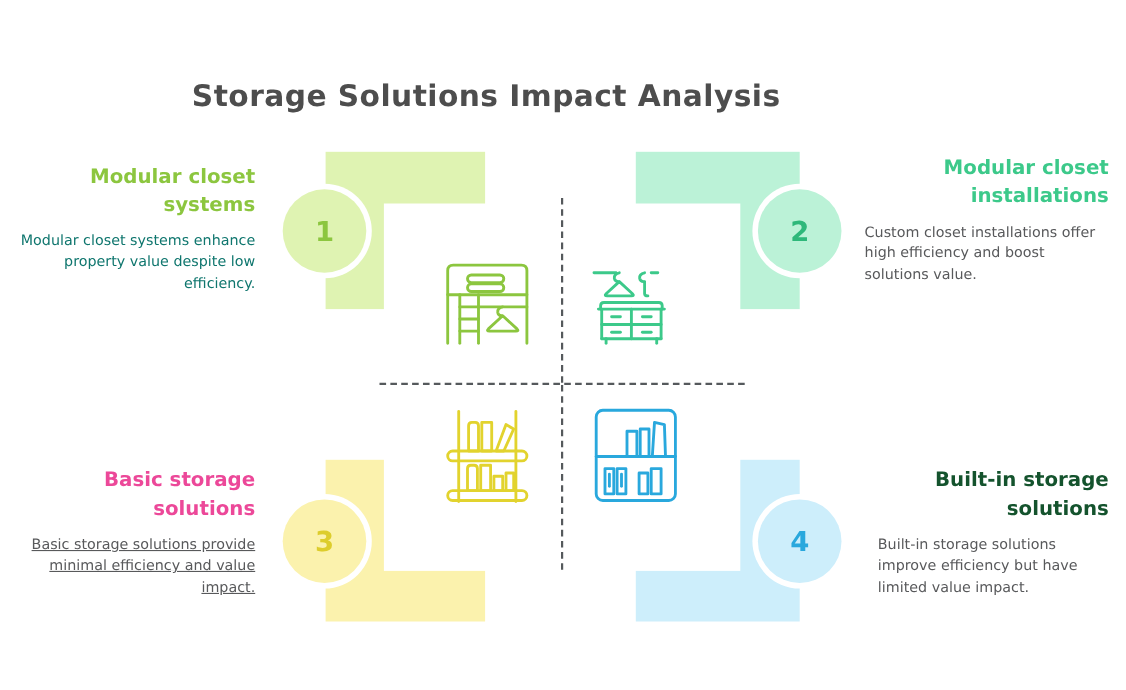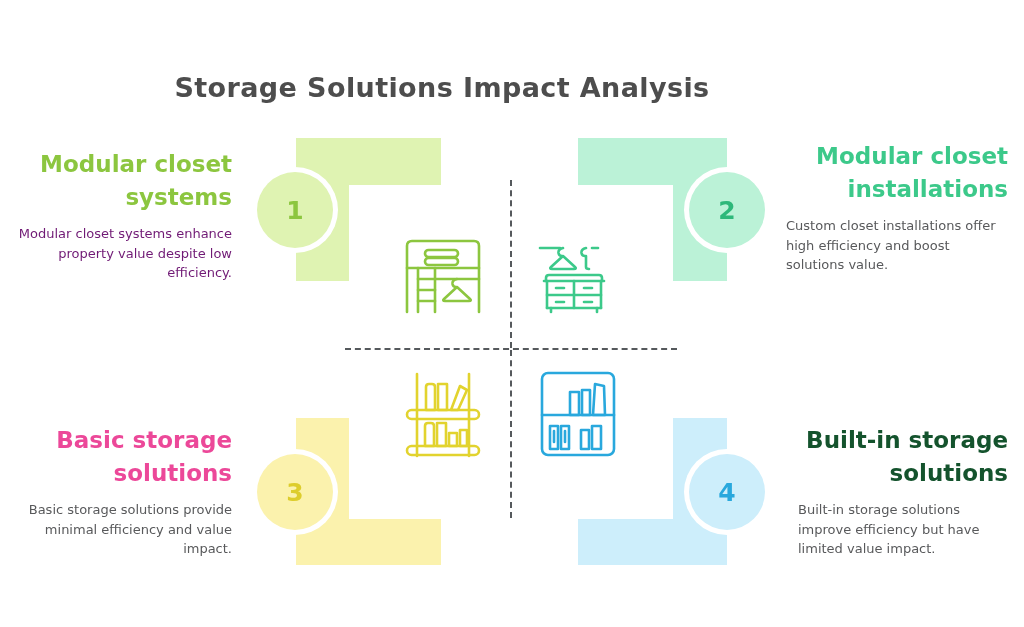--- a/index.html
+++ b/index.html
@@ -122,21 +122,21 @@
   #badge-3 { left: 257px; top: 454px; }
   #badge-4 { left: 689px; top: 454px; }
 
   
   .txt {
     position: absolute;
     width: 222px;
   }
   .txt h3 {
     margin: 0 0 11px 0;
-    font-size: 23px;
+    font-size: 18px;
     font-weight: bold;
     line-height: 1.42;
     text-align: right;
   }
   .txt p {
     margin: 0;
     font-size: 13px;
     line-height: 1.48;
     color: #58595b;
   }
@@ -168,21 +168,21 @@
   <div class="lblock" id="block-1">
     <div class="lbar" style="background: rgb(223, 243, 178);"></div>
     <div class="lleg" style="background: rgb(223, 243, 178);"></div>
   </div>
   <div class="badge-wrap" id="badge-1">
     <div class="badge-ring"></div>
     <div class="badge" style="background: rgb(223, 243, 178); color: rgb(140, 198, 63);">1</div>
   </div>
   <div class="txt" id="txt-1">
     <h3 style="color: rgb(140, 198, 63);">Modular closet systems</h3>
-    <p style="color: #701a75;">Modular closet systems enhance property value despite low efficiency.</p>
+    <p style="color: #0f766e;">Modular closet systems enhance property value despite low efficiency.</p>
   </div>
   <div class="icon" id="icon-1">
     <svg width="86" height="76" viewBox="0 0 86 76" fill="none" stroke="#8cc63f" stroke-width="2.6" stroke-linecap="round" stroke-linejoin="round">
 
       <path d="M7 74 L7 8 Q7 3 12 3 L74 3 Q79 3 79 8 L79 74"></path>
 
       <path d="M7 30 L79 30"></path>
 
       <rect x="25" y="12" width="33" height="7" rx="3.5"></rect>
       <rect x="25" y="20" width="33" height="7" rx="3.5"></rect>
@@ -247,21 +247,21 @@
   <div class="lblock" id="block-3">
     <div class="lleg" style="background: rgb(251, 242, 173);"></div>
     <div class="lbar" style="background: rgb(251, 242, 173);"></div>
   </div>
   <div class="badge-wrap" id="badge-3">
     <div class="badge-ring"></div>
     <div class="badge" style="background: rgb(251, 242, 173); color: rgb(221, 205, 44);">3</div>
   </div>
   <div class="txt" id="txt-3">
     <h3 style="color: #ec4899;">Basic storage solutions</h3>
-    <p style="color: rgb(88, 89, 91);">Basic storage solutions provide minimal efficiency and value impact.</p>
+    <p style="color: rgb(88, 89, 91); text-decoration: underline;">Basic storage solutions provide minimal efficiency and value impact.</p>
   </div>
   <div class="icon" id="icon-3">
     <svg width="84" height="92" viewBox="0 0 84 92" fill="none" stroke="#e2d32e" stroke-width="2.6" stroke-linecap="round" stroke-linejoin="round">
 
       <path d="M16 6 L16 88"></path>
       <path d="M68 6 L68 88"></path>
 
       <path d="M25 19 L25 42 L34 42 L34 19 Q34 16 31 16 L28 16 Q25 16 25 19 Z"></path>
       <path d="M37 16 L46 16 L46 42 L37 42 Z"></path>
       <path d="M50 42 L59 18 L66 22 L57 42 Z"></path>

